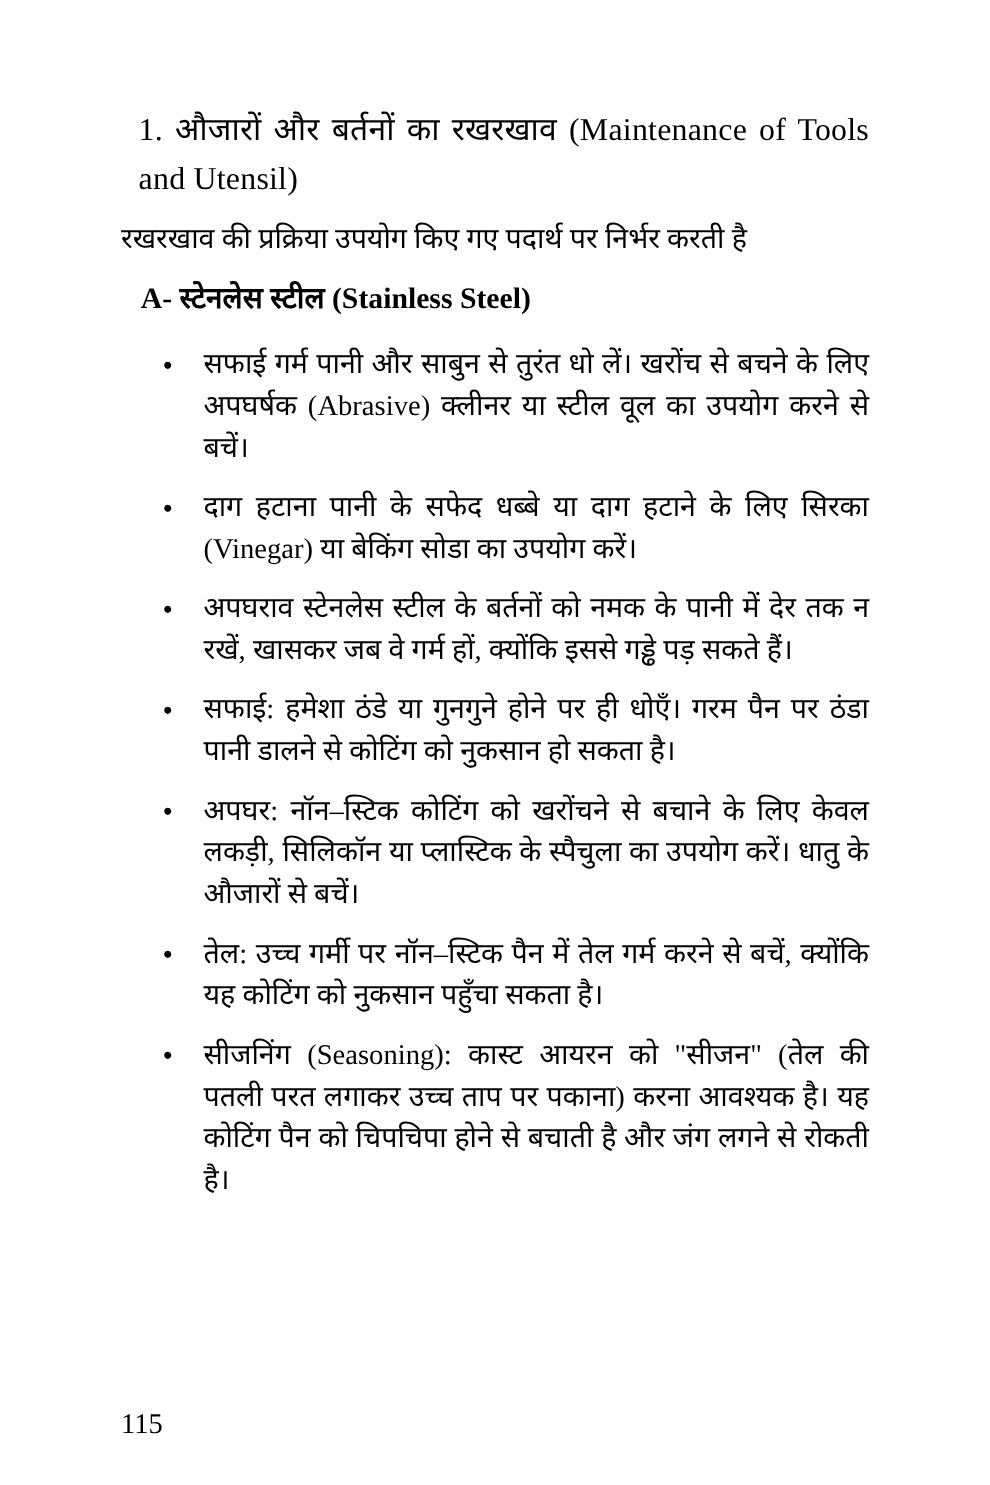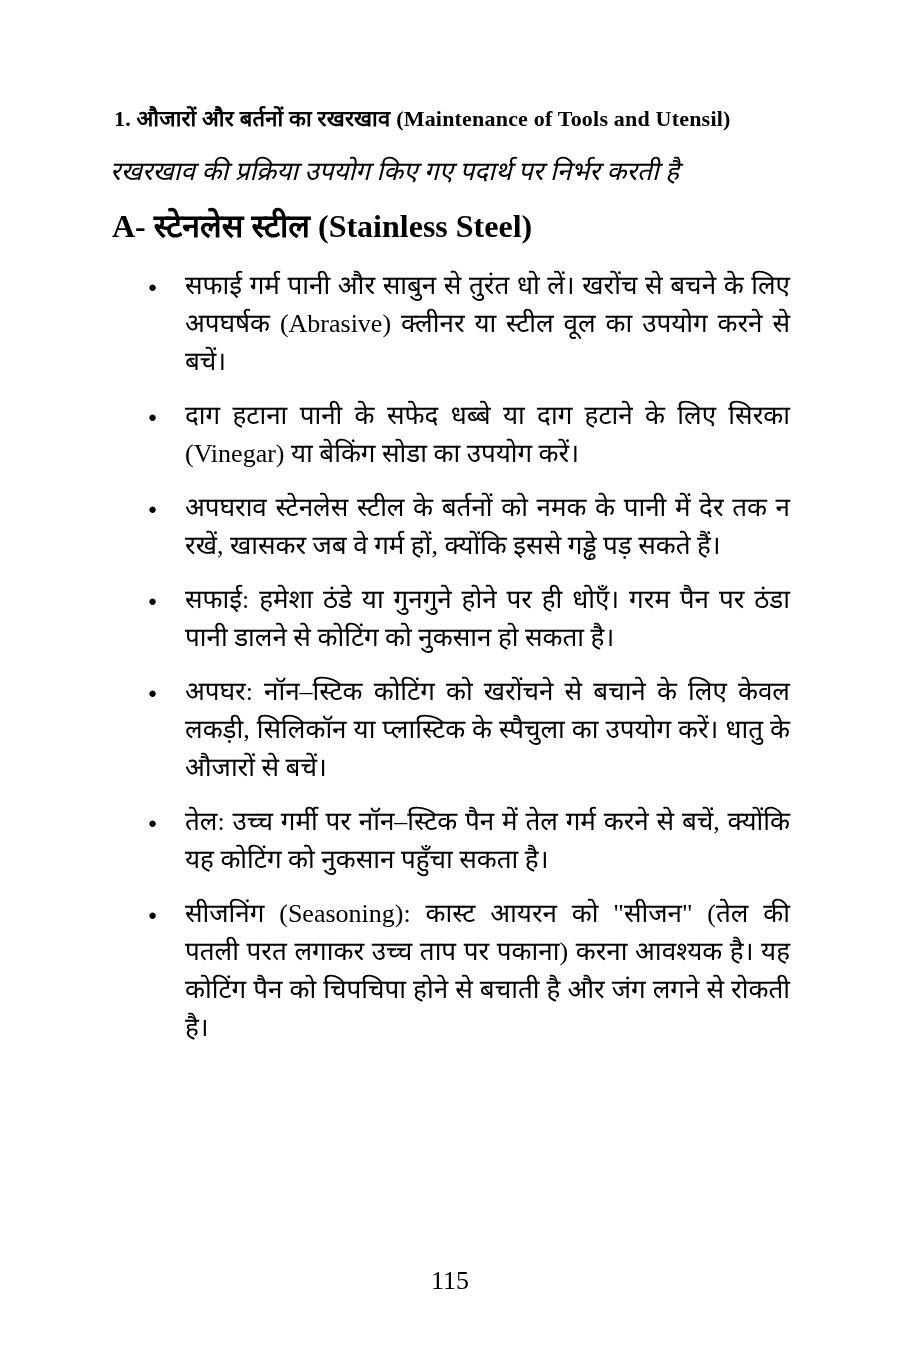--- a/index.html
+++ b/index.html
@@ -17,38 +17,37 @@
   .page {
     box-sizing: border-box;
     width: 900px;
     height: 1350px;
     padding: 96px 110px 0 110px;
     display: flex;
     flex-direction: column;
     background: #ffffff;
   }
   h1.doc-title {
-    font-size: 22px;
+    font-size: 29px;
     line-height: 45px;
-    font-weight: 700;
-    margin: 0 0 12px 4px;
+    font-weight: 400;
+    margin: 0 0 12px 16px;
     text-align: justify;
     letter-spacing: 0.2px;
   }
   p.intro {
     font-size: 26px;
     line-height: 38px;
     margin: 0 0 16px 0;
-    font-style: italic;
   }
   h2.section-heading {
-    font-size: 32px;
+    font-size: 27px;
     line-height: 38px;
     font-weight: 700;
-    margin: 0 0 22px 2px;
+    margin: 0 0 22px 18px;
   }
   ul.bullet-list {
     list-style: none;
     margin: 0;
     padding: 0;
   }
   ul.bullet-list li {
     position: relative;
     font-size: 26px;
     line-height: 38px;
@@ -61,22 +60,22 @@
     left: 38px;
     top: 1px;
     font-size: 15px;
     line-height: 38px;
   }
   .lead {
     font-weight: 400;
   }
   .footer {
     margin-top: auto;
-    padding-bottom: 50px;
-    text-align: center;
+    padding-bottom: 36px;
+    text-align: left;
     font-size: 26px;
     line-height: 38px;
   }
 </style>
 </head>
 <body>
 
 <div class="page">
 
   <h1 class="doc-title">1. औजारों और बर्तनों का रखरखाव (Maintenance of Tools and Utensil)</h1>

